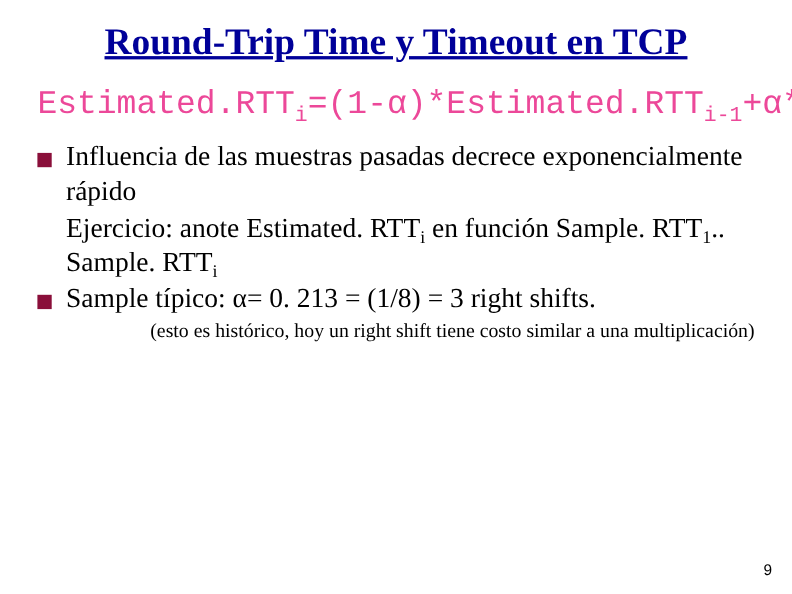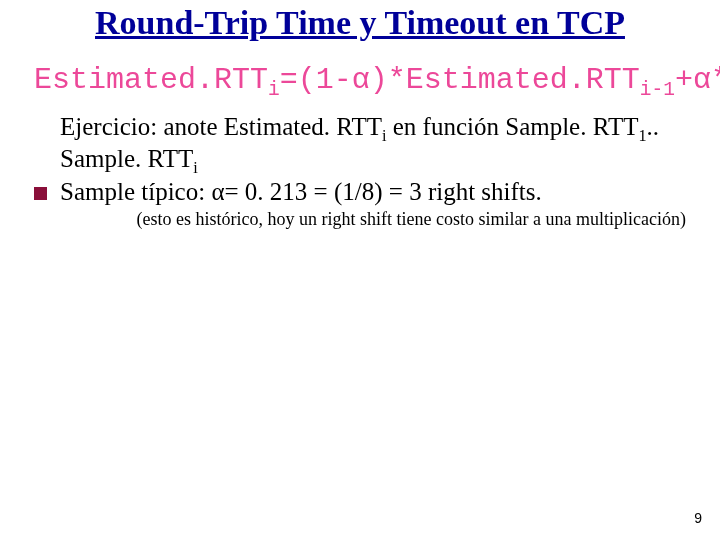--- a/index.html
+++ b/index.html
@@ -10,21 +10,21 @@
     background: #ffffff;
     font-family: "Times New Roman", Times, serif;
     color: #000000;
     overflow: hidden;
   }
   .slide {
     position: relative;
     width: 720px;
     height: 540px;
     box-sizing: border-box;
-    padding: 4px 34px 0 34px;
+    padding: 20px 34px 0 34px;
   }
   .title {
     font-family: "Comic Sans MS", "Chalkboard SE", cursive;
     color: #000099;
     font-size: 34px;
     text-align: center;
     text-decoration: underline;
     margin: 0 0 22px 0;
     line-height: 1.1;
   }
@@ -89,20 +89,23 @@
 
   <h1 class="title">Round-Trip Time y Timeout en TCP</h1>
 
   <div class="formula">
     <span>Estimated.RTT</span><span class="sub">i</span><span>=(1-</span><span>α</span><span>)*Estimated.RTT</span><span class="sub">i-1</span><span>+</span><span>α</span><span>*Sample.RTT</span><span class="sub">i</span>
   </div>
 
   <div class="body">
 
 
+    <div class="item bulleted">
+      <span>Influencia de las muestras pasadas decrece exponencialmente rápido</span>
+    </div>
 
     <div class="item">
       <span>Ejercicio: anote Estimated. RTT</span><span class="sub">i</span><span> en función Sample. RTT</span><span class="sub">1</span><span>.. Sample. RTT</span><span class="sub">i</span>
     </div>
 
     <div class="item bulleted">
       <span>Sample típico: </span><span>α</span><span>= 0. 213 = (1/8) = 3 right shifts.</span>
     </div>
 
     <div class="note">(esto es histórico, hoy un right shift tiene costo similar a una multiplicación)</div>

